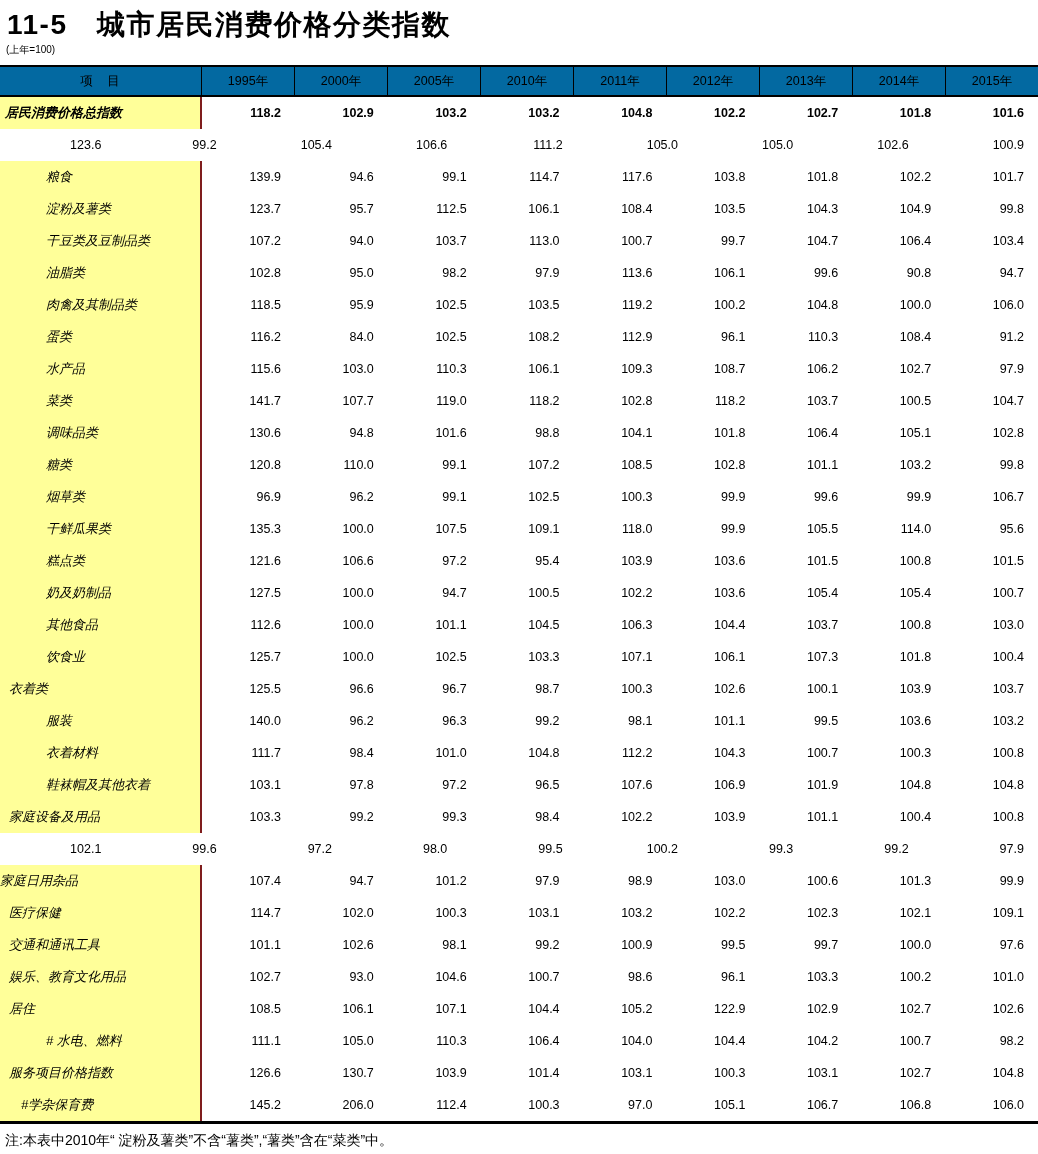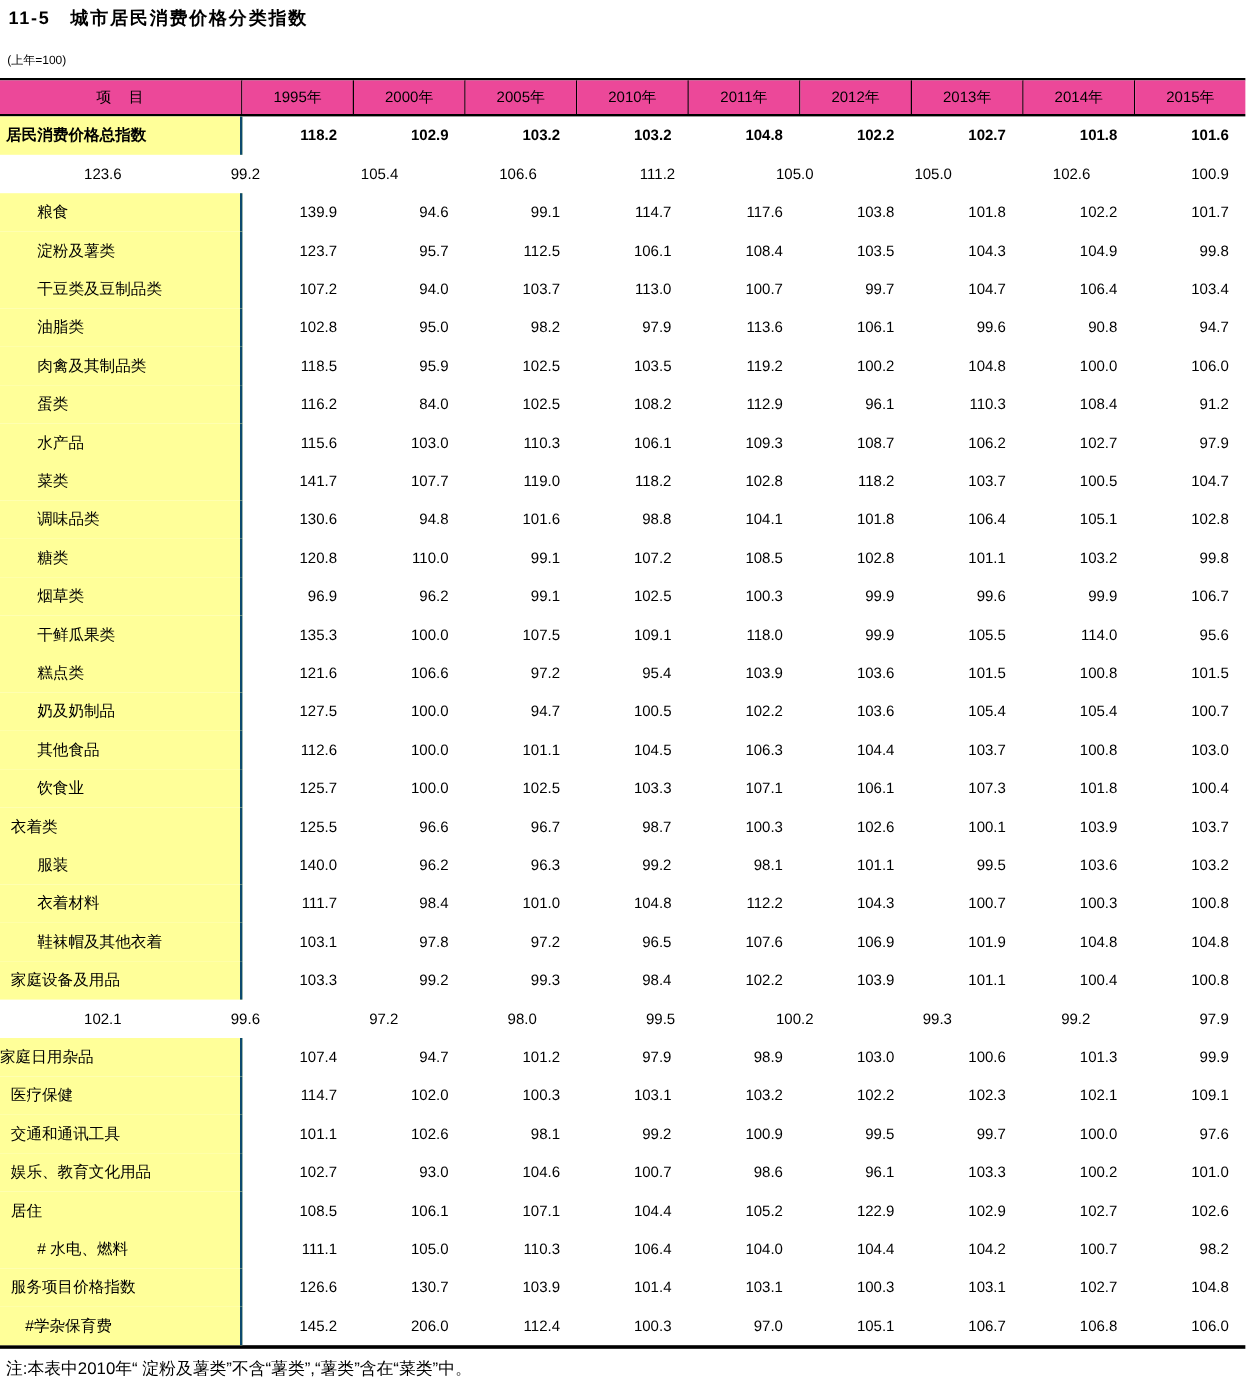--- a/index.html
+++ b/index.html
@@ -6,65 +6,66 @@
   html, body { background: #ffffff; }
   body {
     width: 1038px; height: 1154px;
     position: relative;
     font-family: "Liberation Sans", sans-serif;
     color: #000;
     overflow: hidden;
   }
   .title {
     position: absolute; top: 6px; left: 7px;
-    font-size: 15px; font-weight: bold; letter-spacing: 1.5px;
+    font-size: 28px; font-weight: bold; letter-spacing: 1.5px;
     white-space: pre;
   }
   .subtitle {
     position: absolute; top: 43px; left: 6px;
     font-size: 10px;
   }
   .table {
     position: absolute; top: 65px; left: 0; width: 1038px;
     border-top: 2px solid #000;
     border-bottom: 3px solid #000;
   }
   .header-row {
     display: flex; height: 30px;
     border-bottom: 2px solid #000;
   }
   .header-cell {
-    background: #ec4899;
+    background: #0369a1;
     display: flex; align-items: center; justify-content: center;
     font-size: 12.5px;
     border-right: 1px solid #000;
     height: 100%;
   }
   .header-cell.item { width: 202px; letter-spacing: 1px; }
   .header-cell.year { flex: 1; }
   .header-cell.year:last-child { border-right: none; }
   .row { display: flex; height: 32px; }
   .label-cell {
     width: 202px; background: #FFFF99;
-    border-right: 2px solid #0c4a6e;
+    border-right: 2px solid #7f1d1d;
     display: flex; align-items: center;
     font-size: 13px;
     white-space: pre;
+    font-style: italic;
   }
   .value-cell {
     flex: 1;
     display: flex; align-items: center; justify-content: flex-end;
     padding-right: 14px;
     font-size: 12.5px;
   }
   .row.bold .label-cell, .row.bold .value-cell { font-weight: bold; }
   .lvl0 .label-cell { padding-left: 5px; }
   .lvl1 .label-cell { padding-left: 9px; }
   .lvl2 .label-cell { padding-left: 21px; }
-  .lvl3 .label-cell { padding-left: 31px; }
+  .lvl3 .label-cell { padding-left: 46px; }
   .lvl4 .label-cell { }
   .note {
     position: absolute; top: 1132px; left: 5px;
     font-size: 14px;
   }
 </style>
 </head>
 <body>
 
 <div>

